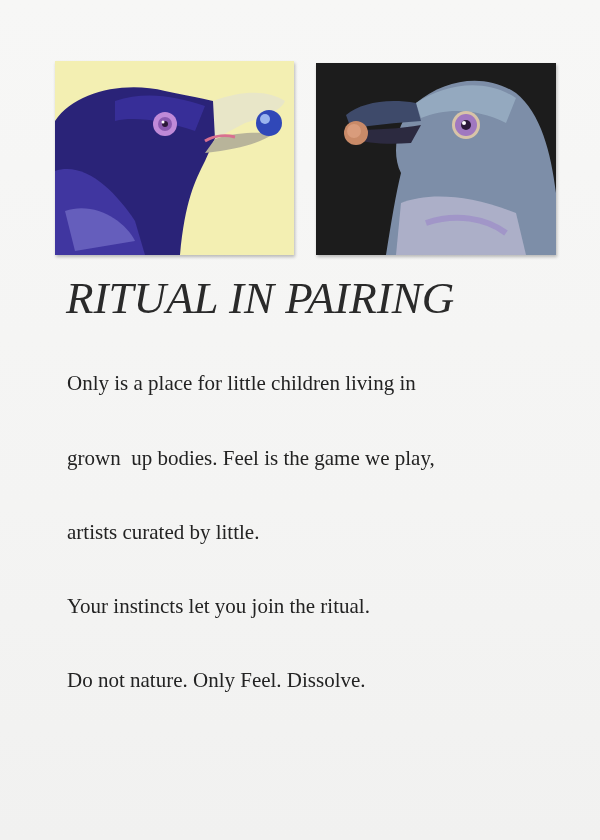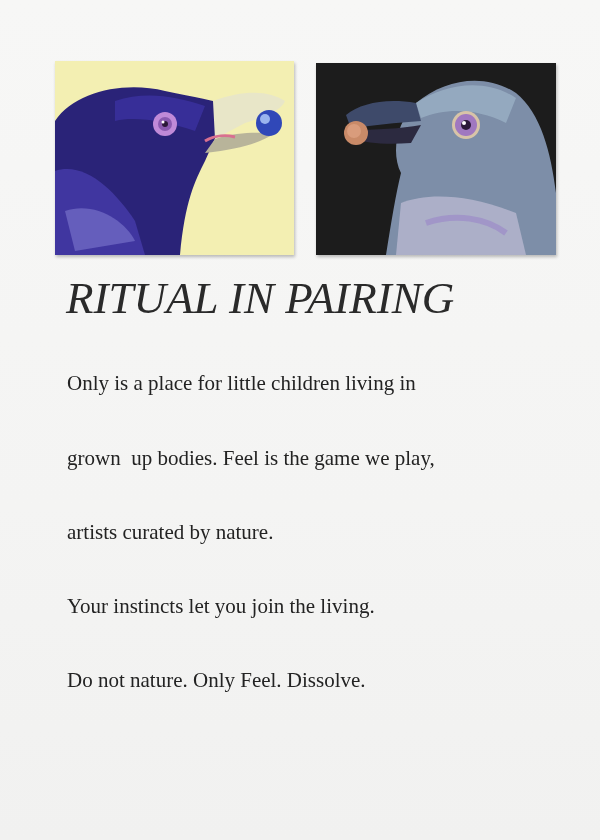--- a/index.html
+++ b/index.html
@@ -53,22 +53,22 @@
     <circle cx="150" cy="62" r="5" fill="#2a1838"></circle>
     <circle cx="148" cy="60" r="2" fill="#ffffff"></circle>
   </svg>
 </div>
 
 <div class="title">RITUAL IN PAIRING</div>
 
 <div class="body">
   <div>Only is a place for little children living in</div>
   <div>grown  up bodies. Feel is the game we play,</div>
-  <div>artists curated by nature.</div>
-  <div>Your instincts let you join the living.</div>
+  <div>artists curated by little.</div>
+  <div>Your instincts let you join the ritual.</div>
   <div>Do not nature. Only Feel. Dissolve.</div>
   
   
   
   
   
   
   
 </div>
 

